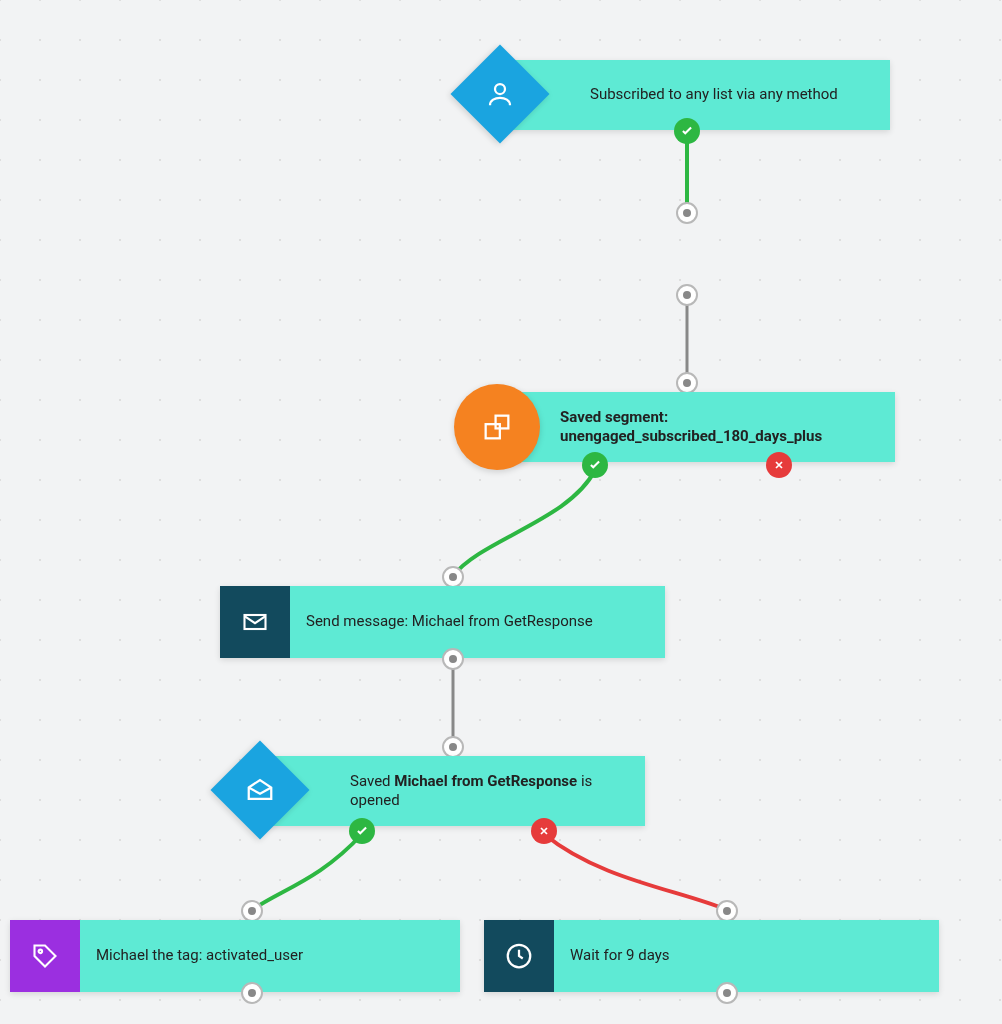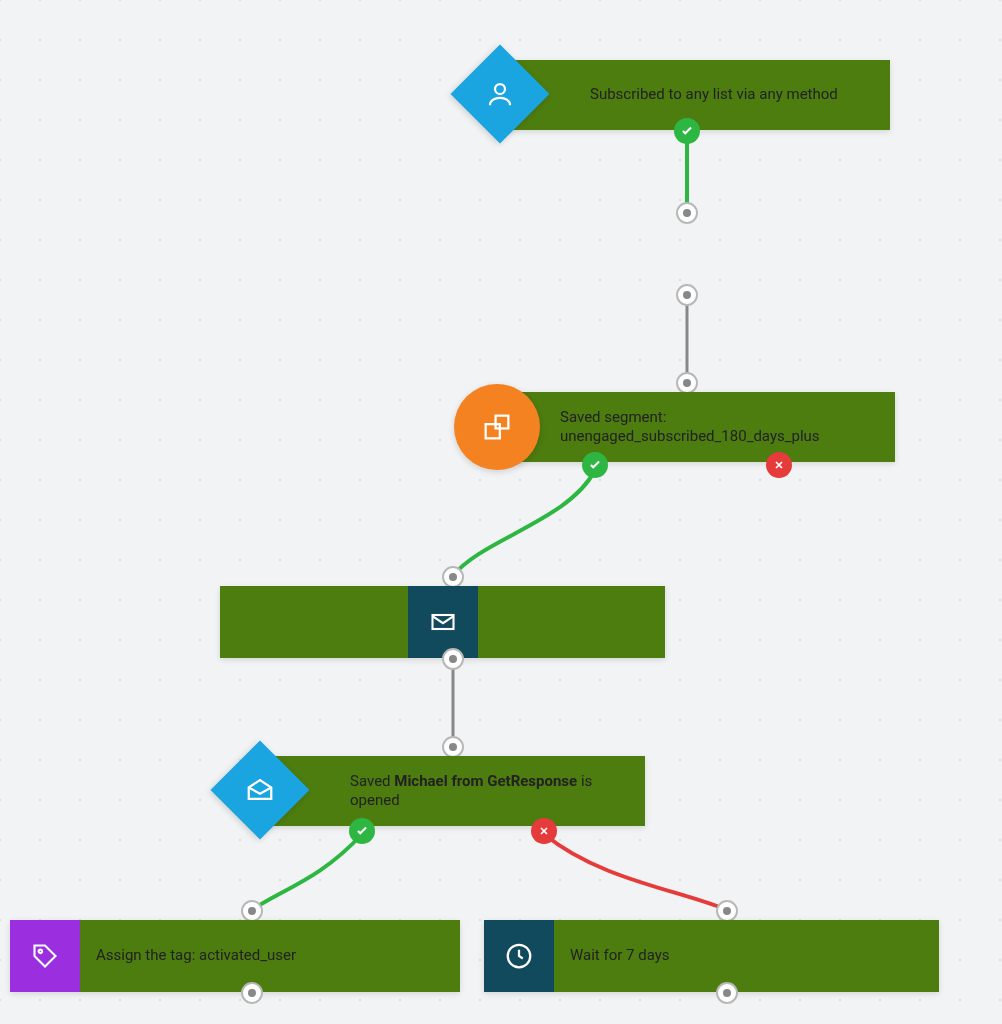--- a/index.html
+++ b/index.html
@@ -16,26 +16,25 @@
   inset: 0;
   background-image:
     radial-gradient(circle, #d0d0d0 1px, transparent 1px);
   background-size: 40px 40px;
   background-position: 20px 20px;
   opacity: 0.6;
 }
 .canvas { position: absolute; inset: 0; }
 .node {
   position: absolute;
-  background: #4d7c0f;
+  background: #5eead4;
   box-shadow: 0 2px 6px rgba(0,0,0,0.12);
   display: flex;
   align-items: stretch;
   min-height: 70px;
-  justify-content: center;
 }
 .node .icon {
   width: 70px;
   display: flex;
   align-items: center;
   justify-content: center;
   flex-shrink: 0;
 }
 .node .label {
   flex: 1;
@@ -151,21 +150,21 @@
   <svg width="14" height="14" viewBox="0 0 24 24" fill="none" stroke="#fff" stroke-width="3.5">
         <path d="M5 12l4 4 10-10"></path>
       </svg>
 </div>
 <div class="port" style="left:676px; top:202px;"></div>
 
 <div class="port" style="left:676px; top:284px;"></div>
 <div class="port" style="left:676px; top:372px;"></div>
 
 <div class="node" style="left:500px; top:392px; width:395px; height:70px;">
-  <div class="label" style="padding-left:60px;">
+  <div class="label" style="padding-left:60px;font-weight:bold;">
     <span>Saved segment: unengaged_subscribed_180_days_plus</span>
   </div>
 </div>
 <div class="circle-orange" style="left:454px; top:384px;">
   <svg width="34" height="34" viewBox="0 0 24 24" fill="none" stroke="#fff" stroke-width="1.6">
     <rect x="4" y="10" width="10" height="10"></rect>
         <rect x="11" y="4" width="9" height="9"></rect>
   </svg>
 </div>
 <div class="badge badge-green" style="left:582px; top:452px;">
@@ -180,20 +179,25 @@
 </div>
 <div class="port" style="left:442px; top:566px;"></div>
 
 <div class="node" style="left:220px; top:586px; width:445px; height:72px;">
   <div class="icon icon-teal">
     <svg width="28" height="28" viewBox="0 0 24 24" fill="none" stroke="#fff" stroke-width="1.8">
           <rect x="3" y="6" width="18" height="12"></rect>
           <path d="M3 7l9 6 9-6"></path>
         </svg>
   </div>
+  <div class="label">
+    <span>
+      <span>Send message: </span><span>Michael from GetResponse</span>
+    </span>
+  </div>
 </div>
 <div class="port" style="left:442px; top:648px;"></div>
 <div class="port" style="left:442px; top:736px;"></div>
 
 <div class="node" style="left:260px; top:756px; width:385px; height:70px;">
   <div class="label" style="padding-left:90px;">
     <span>
       <span>Saved </span><b>Michael from GetResponse</b><span> is opened</span>
     </span>
   </div>
@@ -220,31 +224,31 @@
 <div class="port" style="left:716px; top:900px;"></div>
 
 <div class="node" style="left:10px; top:920px; width:450px; height:72px;">
   <div class="icon icon-purple">
     <svg width="28" height="28" viewBox="0 0 24 24" fill="none" stroke="#fff" stroke-width="1.8">
       <path d="M3 12V3h9l9 9-9 9z"></path>
           <circle cx="8" cy="8" r="1.5"></circle>
     </svg>
   </div>
   <div class="label">
-        <span>Assign the tag: activated_user</span>
+        <span>Michael the tag: activated_user</span>
       </div>
 </div>
 <div class="port" style="left:241px; top:982px;"></div>
 
 <div class="node" style="left:484px; top:920px; width:455px; height:72px;">
   <div class="icon icon-teal">
     <svg width="30" height="30" viewBox="0 0 24 24" fill="none" stroke="#fff" stroke-width="1.8">
           <circle cx="12" cy="12" r="9"></circle>
           <path d="M12 7v5l3 2"></path>
         </svg>
   </div>
   <div class="label">
-        <span>Wait for 7 days</span>
+        <span>Wait for 9 days</span>
       </div>
 </div>
 <div class="port" style="left:716px; top:982px;"></div>
 
 </div>
 
 </body></html>

